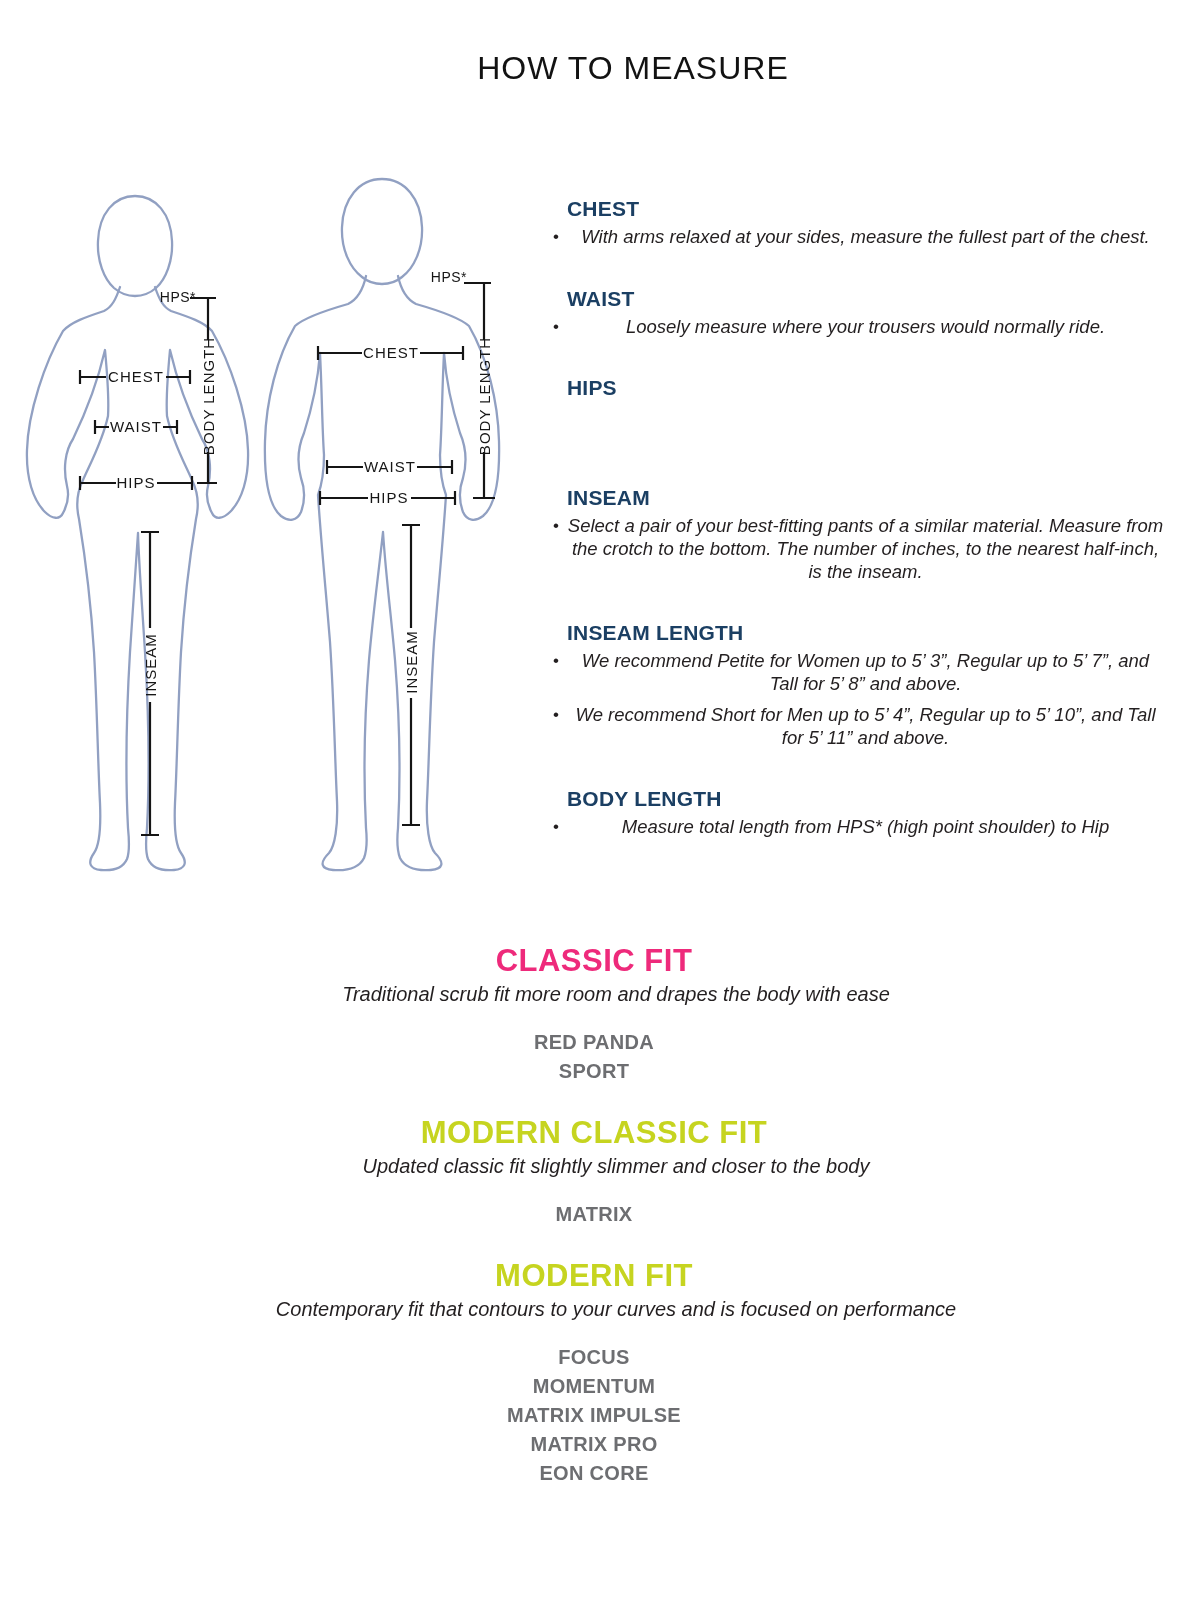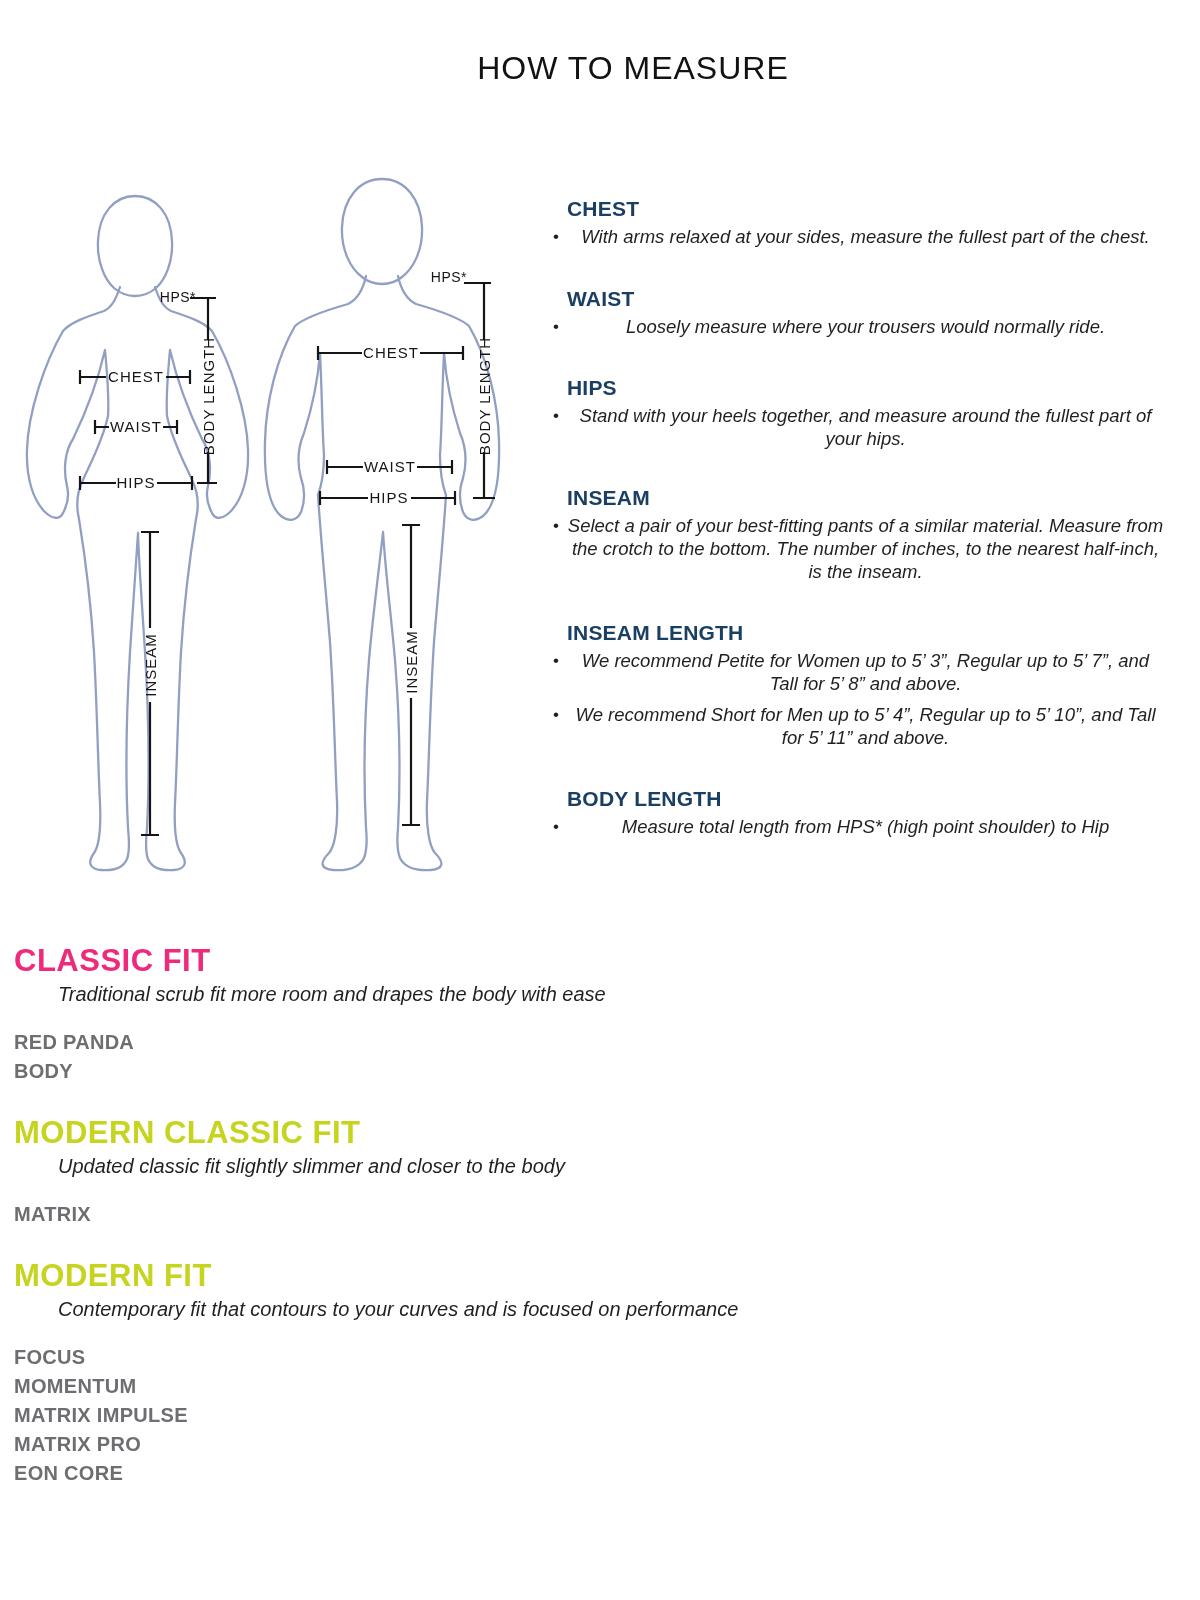--- a/index.html
+++ b/index.html
@@ -26,21 +26,21 @@
   
   .m-sec{position:absolute;left:552px;width:612px;}
   .m-sec h3{font-size:21px;font-weight:700;color:var(--navy);letter-spacing:.2px;margin:0 0 5px 15px;line-height:22px;}
   .m-sec ul{list-style:none;}
   .m-sec li{
     position:relative;padding-left:15px;font-style:italic;font-size:18.5px;
     line-height:23px;color:var(--ink);margin-bottom:8px;text-align:center;
   }
   .m-sec li::before{content:"\2022";position:absolute;left:1px;top:0;font-style:normal;font-size:17px;}
   
-  .fit{position:absolute;left:14px;width:1180px;}
+  .fit{position:absolute;left:4px;width:1180px;text-align:center;}
   .fit-name{font-size:31px;font-weight:700;letter-spacing:.5px;line-height:36px;}
   .fit-name.pink{color:var(--pink);}
   .fit-name.green{color:var(--green);}
   .fit-desc{font-style:italic;font-size:20px;line-height:24px;color:var(--ink);margin:3px 0 0 0;padding-left:44px;}
   .fit-brands{margin-top:22px;}
   .brand{font-size:20px;font-weight:700;color:var(--gray);line-height:29px;letter-spacing:.3px;}
 </style>
 </head>
 <body>
 
@@ -134,23 +134,20 @@
 
   <section class="m-sec" style="top:288px">
     <h3>WAIST</h3>
     <ul>
       <li>Loosely measure where your trousers would normally ride.</li>
     </ul>
   </section>
 
   <section class="m-sec" style="top:377px">
     <h3>HIPS</h3>
-    <ul>
-      <li>Stand with your heels together, and measure around the fullest part of your hips.</li>
-    </ul>
   </section>
 
   <section class="m-sec" style="top:487px">
     <h3>INSEAM</h3>
     <ul>
       <li>Select a pair of your best-fitting pants of a similar material. Measure from the crotch to the bottom. The number of inches, to the nearest half-inch, is the inseam.</li>
     </ul>
   </section>
 
   <section class="m-sec" style="top:622px">
@@ -166,21 +163,21 @@
     <ul>
       <li>Measure total length from HPS* (high point shoulder) to Hip</li>
     </ul>
   </section>
 
   <section class="fit" style="top:943px">
     <h2 class="fit-name pink">CLASSIC FIT</h2>
     <p class="fit-desc">Traditional scrub fit more room and drapes the body with ease</p>
     <div class="fit-brands">
       <div class="brand">RED PANDA</div>
-      <div class="brand">BODY</div>
+      <div class="brand">SPORT</div>
     </div>
   </section>
 
   <section class="fit" style="top:1115px">
     <h2 class="fit-name green">MODERN CLASSIC FIT</h2>
     <p class="fit-desc">Updated classic fit slightly slimmer and closer to the body</p>
     <div class="fit-brands">
       <div class="brand">MATRIX</div>
     </div>
   </section>

